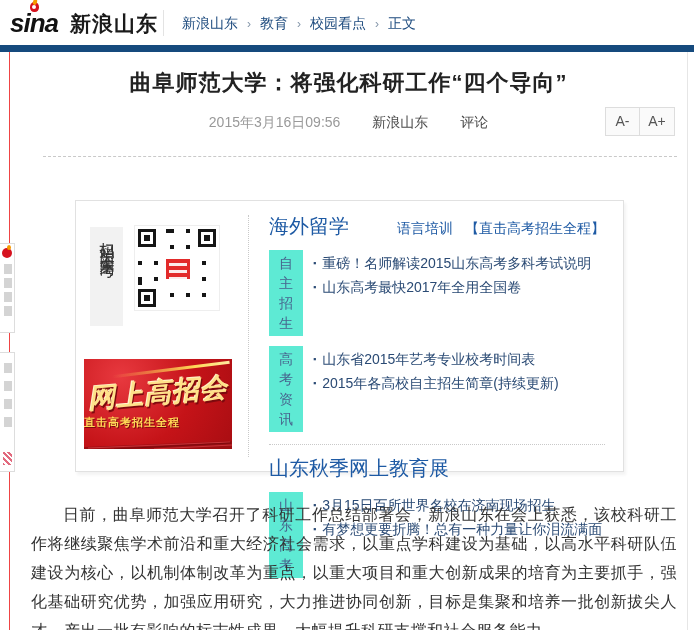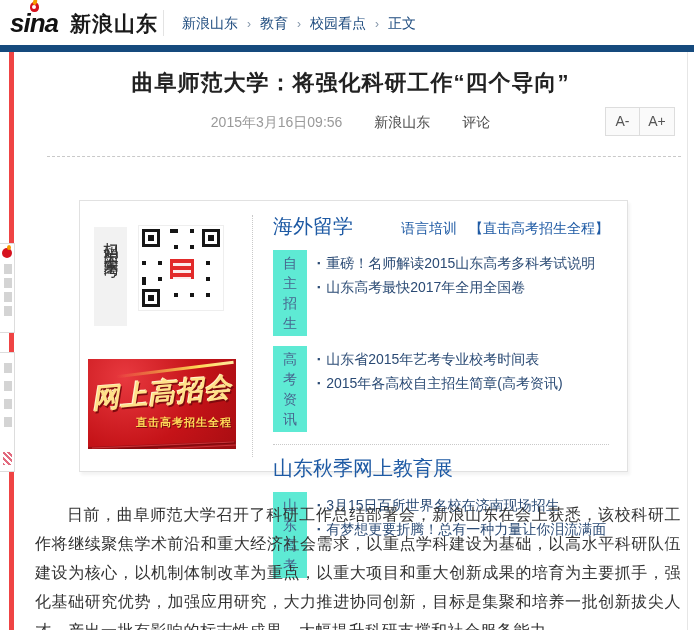--- a/index.html
+++ b/index.html
@@ -17,21 +17,21 @@
   .sina-flame .f3 { position:absolute; left:5px; top:6px; width:4px; height:4px; background:#fff; border-radius:50%; }
   .logo-cn { font-size:21px; font-weight:bold; color:#1a1a1a; margin-left:8px; letter-spacing:1px; }
   .logo-divider { position:absolute; left:163px; top:10px; width:1px; height:26px; background:#e3e3e3; }
   .breadcrumb { position:absolute; left:182px; top:15px; font-size:14px; color:#5f7186; display:flex; gap:9px; align-items:center; }
   .breadcrumb a { color:#1c4a7e; text-decoration:none; cursor:pointer; }
   .crumb-sep { color:#8596aa; font-size:12px; }
   .navbar-line { position:absolute; top:45px; left:0; width:694px; height:7px; background:#154a7d; }
 
   
   .wrapper { position:absolute; top:52px; left:9px; width:679px; height:578px; background:#fff;
-    border-left:5px solid #ef4444; border-right:1px solid #e6e6e6; }
+    border-left:1px solid #ef4444; border-right:1px solid #e6e6e6; }
 
   .article-title { position:absolute; top:16px; left:0; width:100%; text-align:center;
     font-size:22px; font-weight:bold; color:#222; letter-spacing:1px; }
   .meta-row { position:absolute; top:62px; left:0; width:100%; text-align:center; font-size:14px; color:#999; }
   .meta-row .src, .meta-row .cmt { color:#4a4a4a; margin-left:28px; }
   .meta-row .cmt { cursor:pointer; }
 
   .font-btns { position:absolute; top:55px; right:12px; display:flex; }
   .font-btn { width:35px; height:29px; border:1px solid #ddd; background:#fafafa; color:#555;
     font-size:14px; text-align:center; line-height:27px; cursor:pointer; }
@@ -57,21 +57,21 @@
     border:2px solid #fff; border-radius:2px; }
   .qr-center b { display:block; height:3px; margin:4px 3px 0 3px; background:#fff; opacity:.9; }
 
   .promo-banner { position:absolute; left:8px; top:158px; width:148px; height:90px; cursor:pointer;
     background:radial-gradient(circle at 25% 20%, #e8393f 0%, #c51318 55%, #a80d12 100%); overflow:hidden; }
   .banner-swoosh { position:absolute; top:9px; right:2px; width:118px; height:3px;
     background:linear-gradient(90deg, rgba(255,217,87,0) 0%, #ffd957 70%, #ffe9a0 100%); transform:rotate(-7deg); }
   .banner-title { position:absolute; top:16px; left:2px; width:144px; text-align:center;
     font-size:27px; font-weight:bold; font-style:italic; color:#ffe18a; letter-spacing:1px;
     text-shadow:1px 2px 0 #7d0a0e, -1px -1px 0 #fff3c9; transform:rotate(-5deg); white-space:nowrap; }
-  .banner-sub { position:absolute; top:56px; left:0; width:144px; text-align:right; font-size:11px;
+  .banner-sub { position:absolute; top:56px; left:0; width:144px; text-align:left; font-size:11px;
     font-weight:bold; color:#ffd957; text-shadow:1px 1px 0 #7d0a0e; letter-spacing:1px; }
   .banner-road { position:absolute; bottom:0; left:0; }
 
   .promo-divider-v { width:1px; border-left:1px dotted #c9c9c9; margin:14px 0; }
   .promo-right { flex:1; padding:12px 18px 0 20px; }
   .sec-head { display:flex; align-items:baseline; justify-content:space-between; margin-bottom:10px; }
   .sec-title { font-size:20px; color:#1e5aa4; text-decoration:none; cursor:pointer; }
   .sec-links { font-size:14px; }
   .sec-links a { color:#1e5aa4; text-decoration:none; margin-left:8px; cursor:pointer; }
   .cat-row { display:flex; margin-bottom:10px; }
@@ -328,21 +328,21 @@
         <ul class="cat-list">
           <li>重磅！名师解读2015山东高考多科考试说明</li>
           <li>山东高考最快2017年全用全国卷</li>
         </ul>
       </div>
 
       <div class="cat-row">
         <div class="cat-label">高考资讯</div>
         <ul class="cat-list">
           <li>山东省2015年艺考专业校考时间表</li>
-          <li>2015年各高校自主招生简章(高考资讯)</li>
+          <li>2015年各高校自主招生简章(持续更新)</li>
         </ul>
       </div>
 
       <div class="dotted-divider-h"></div>
 
       <div class="sec-head">
         <a class="sec-title">山东秋季网上教育展</a>
       </div>
 
       <div class="cat-row">

